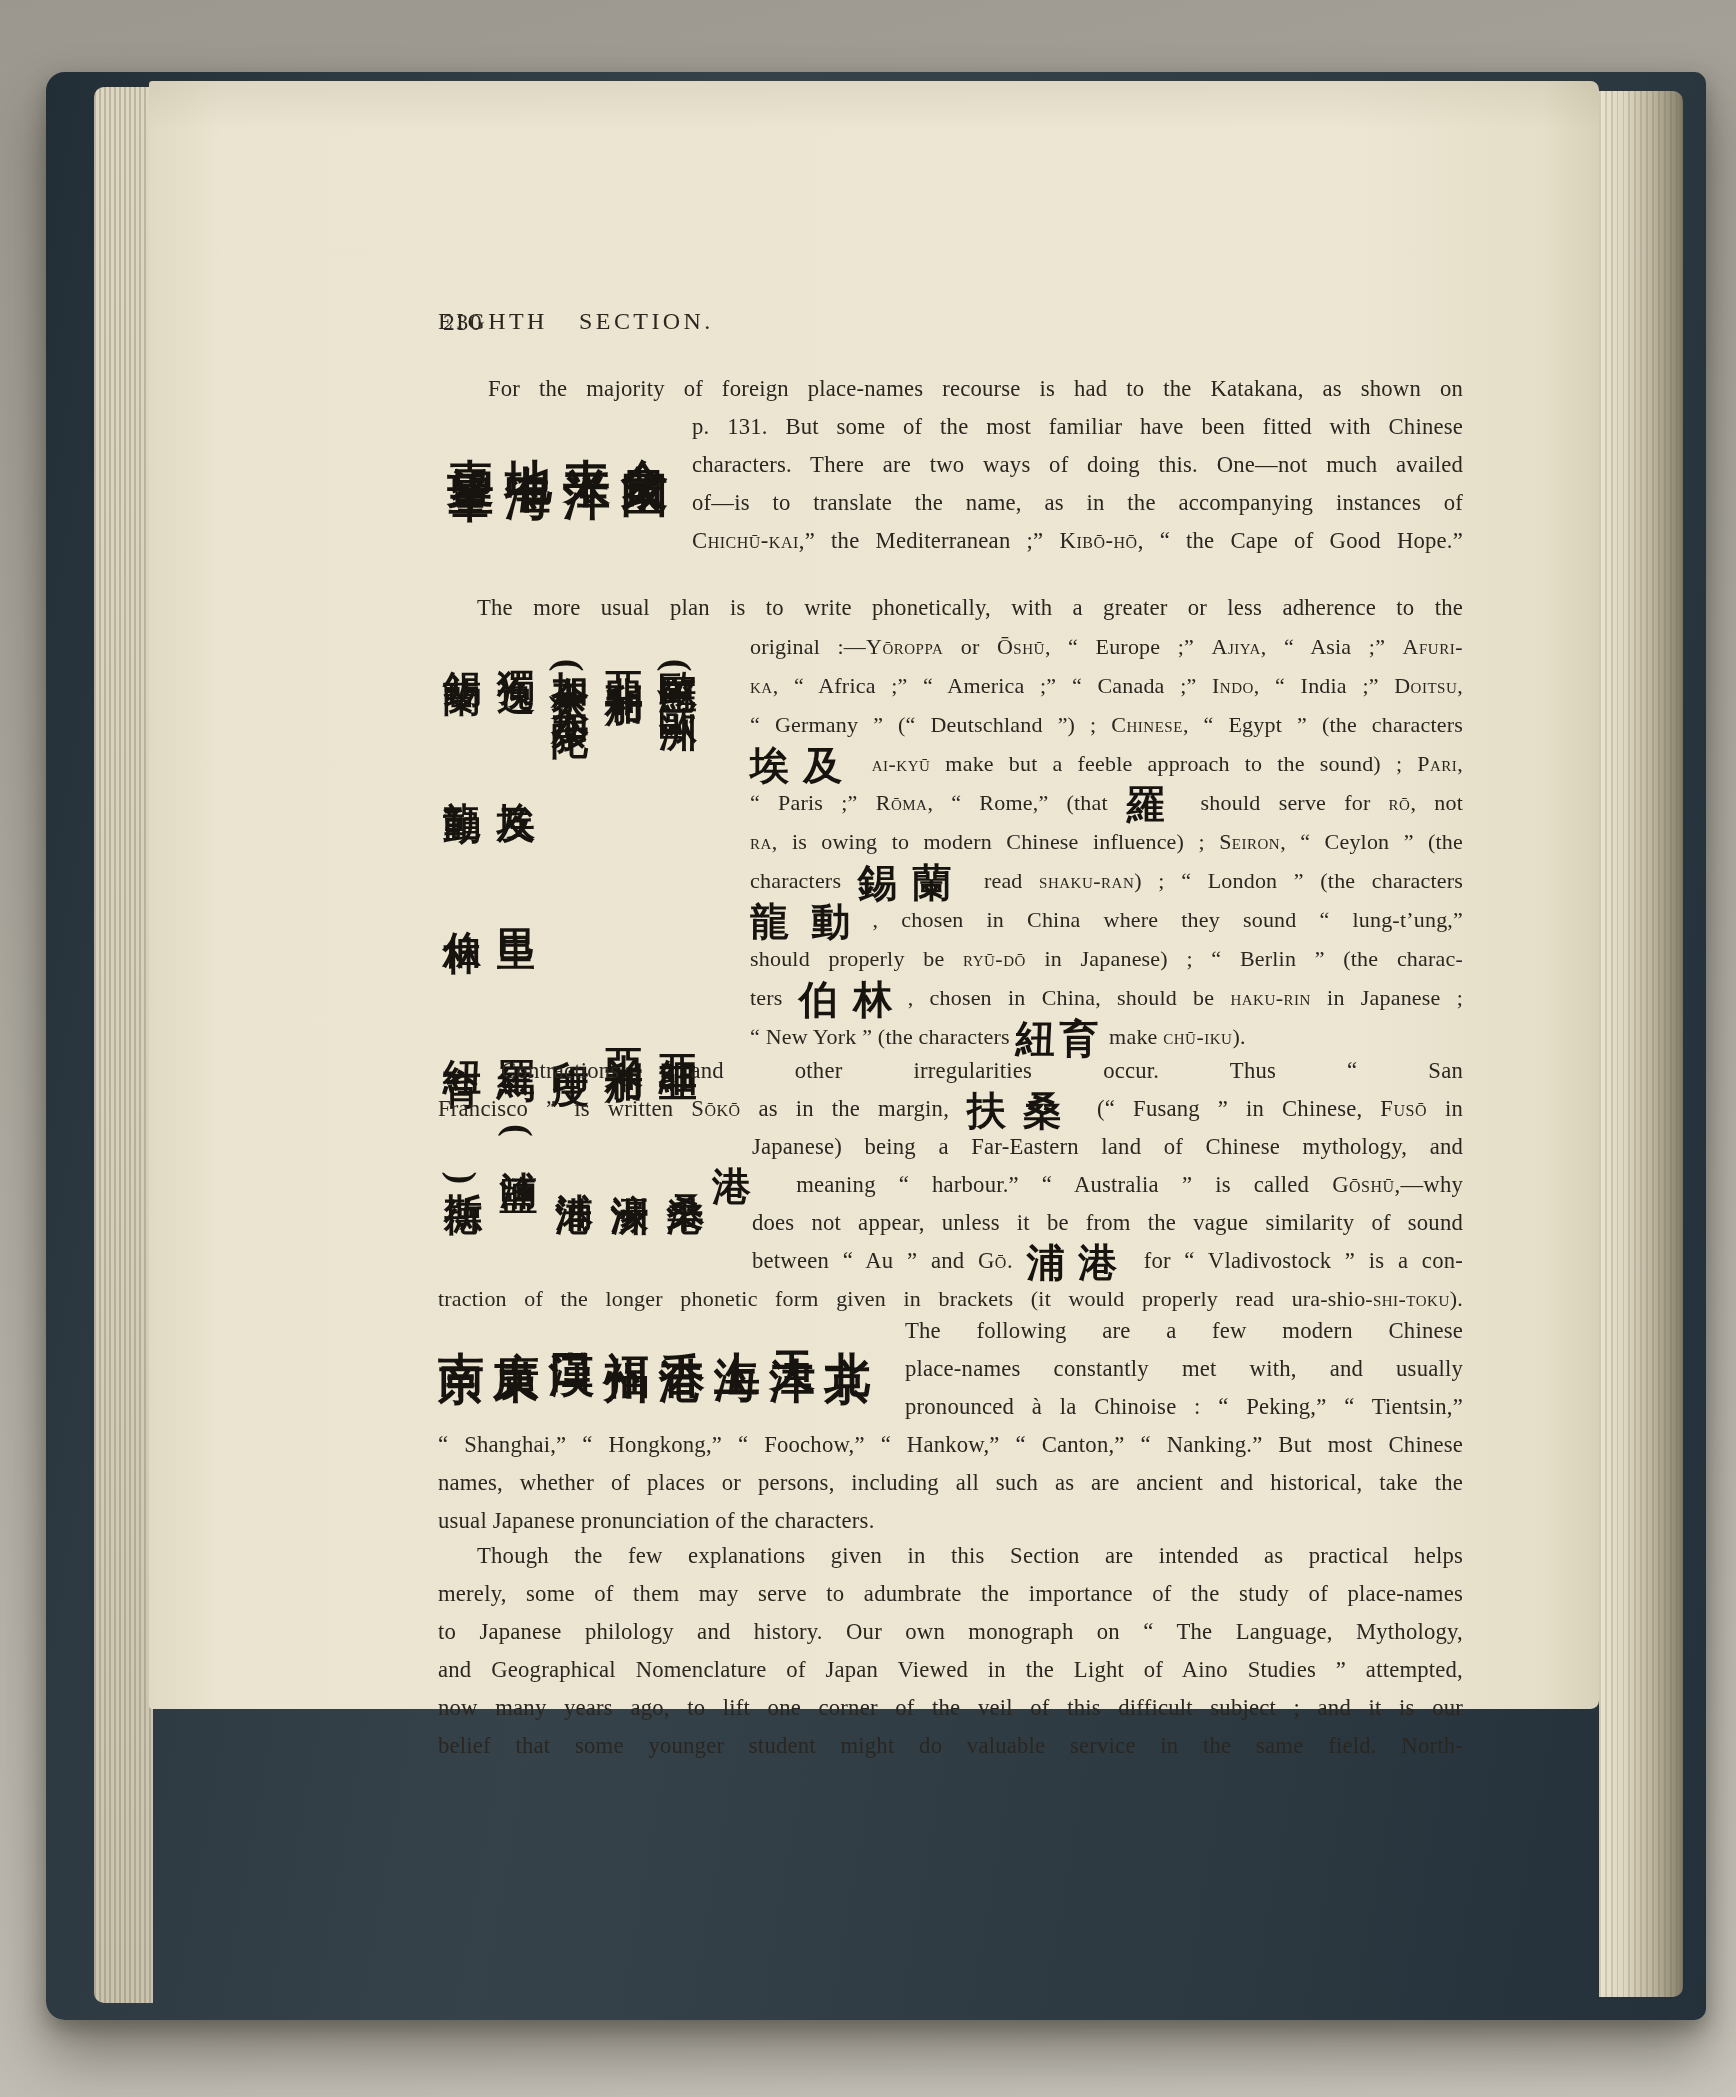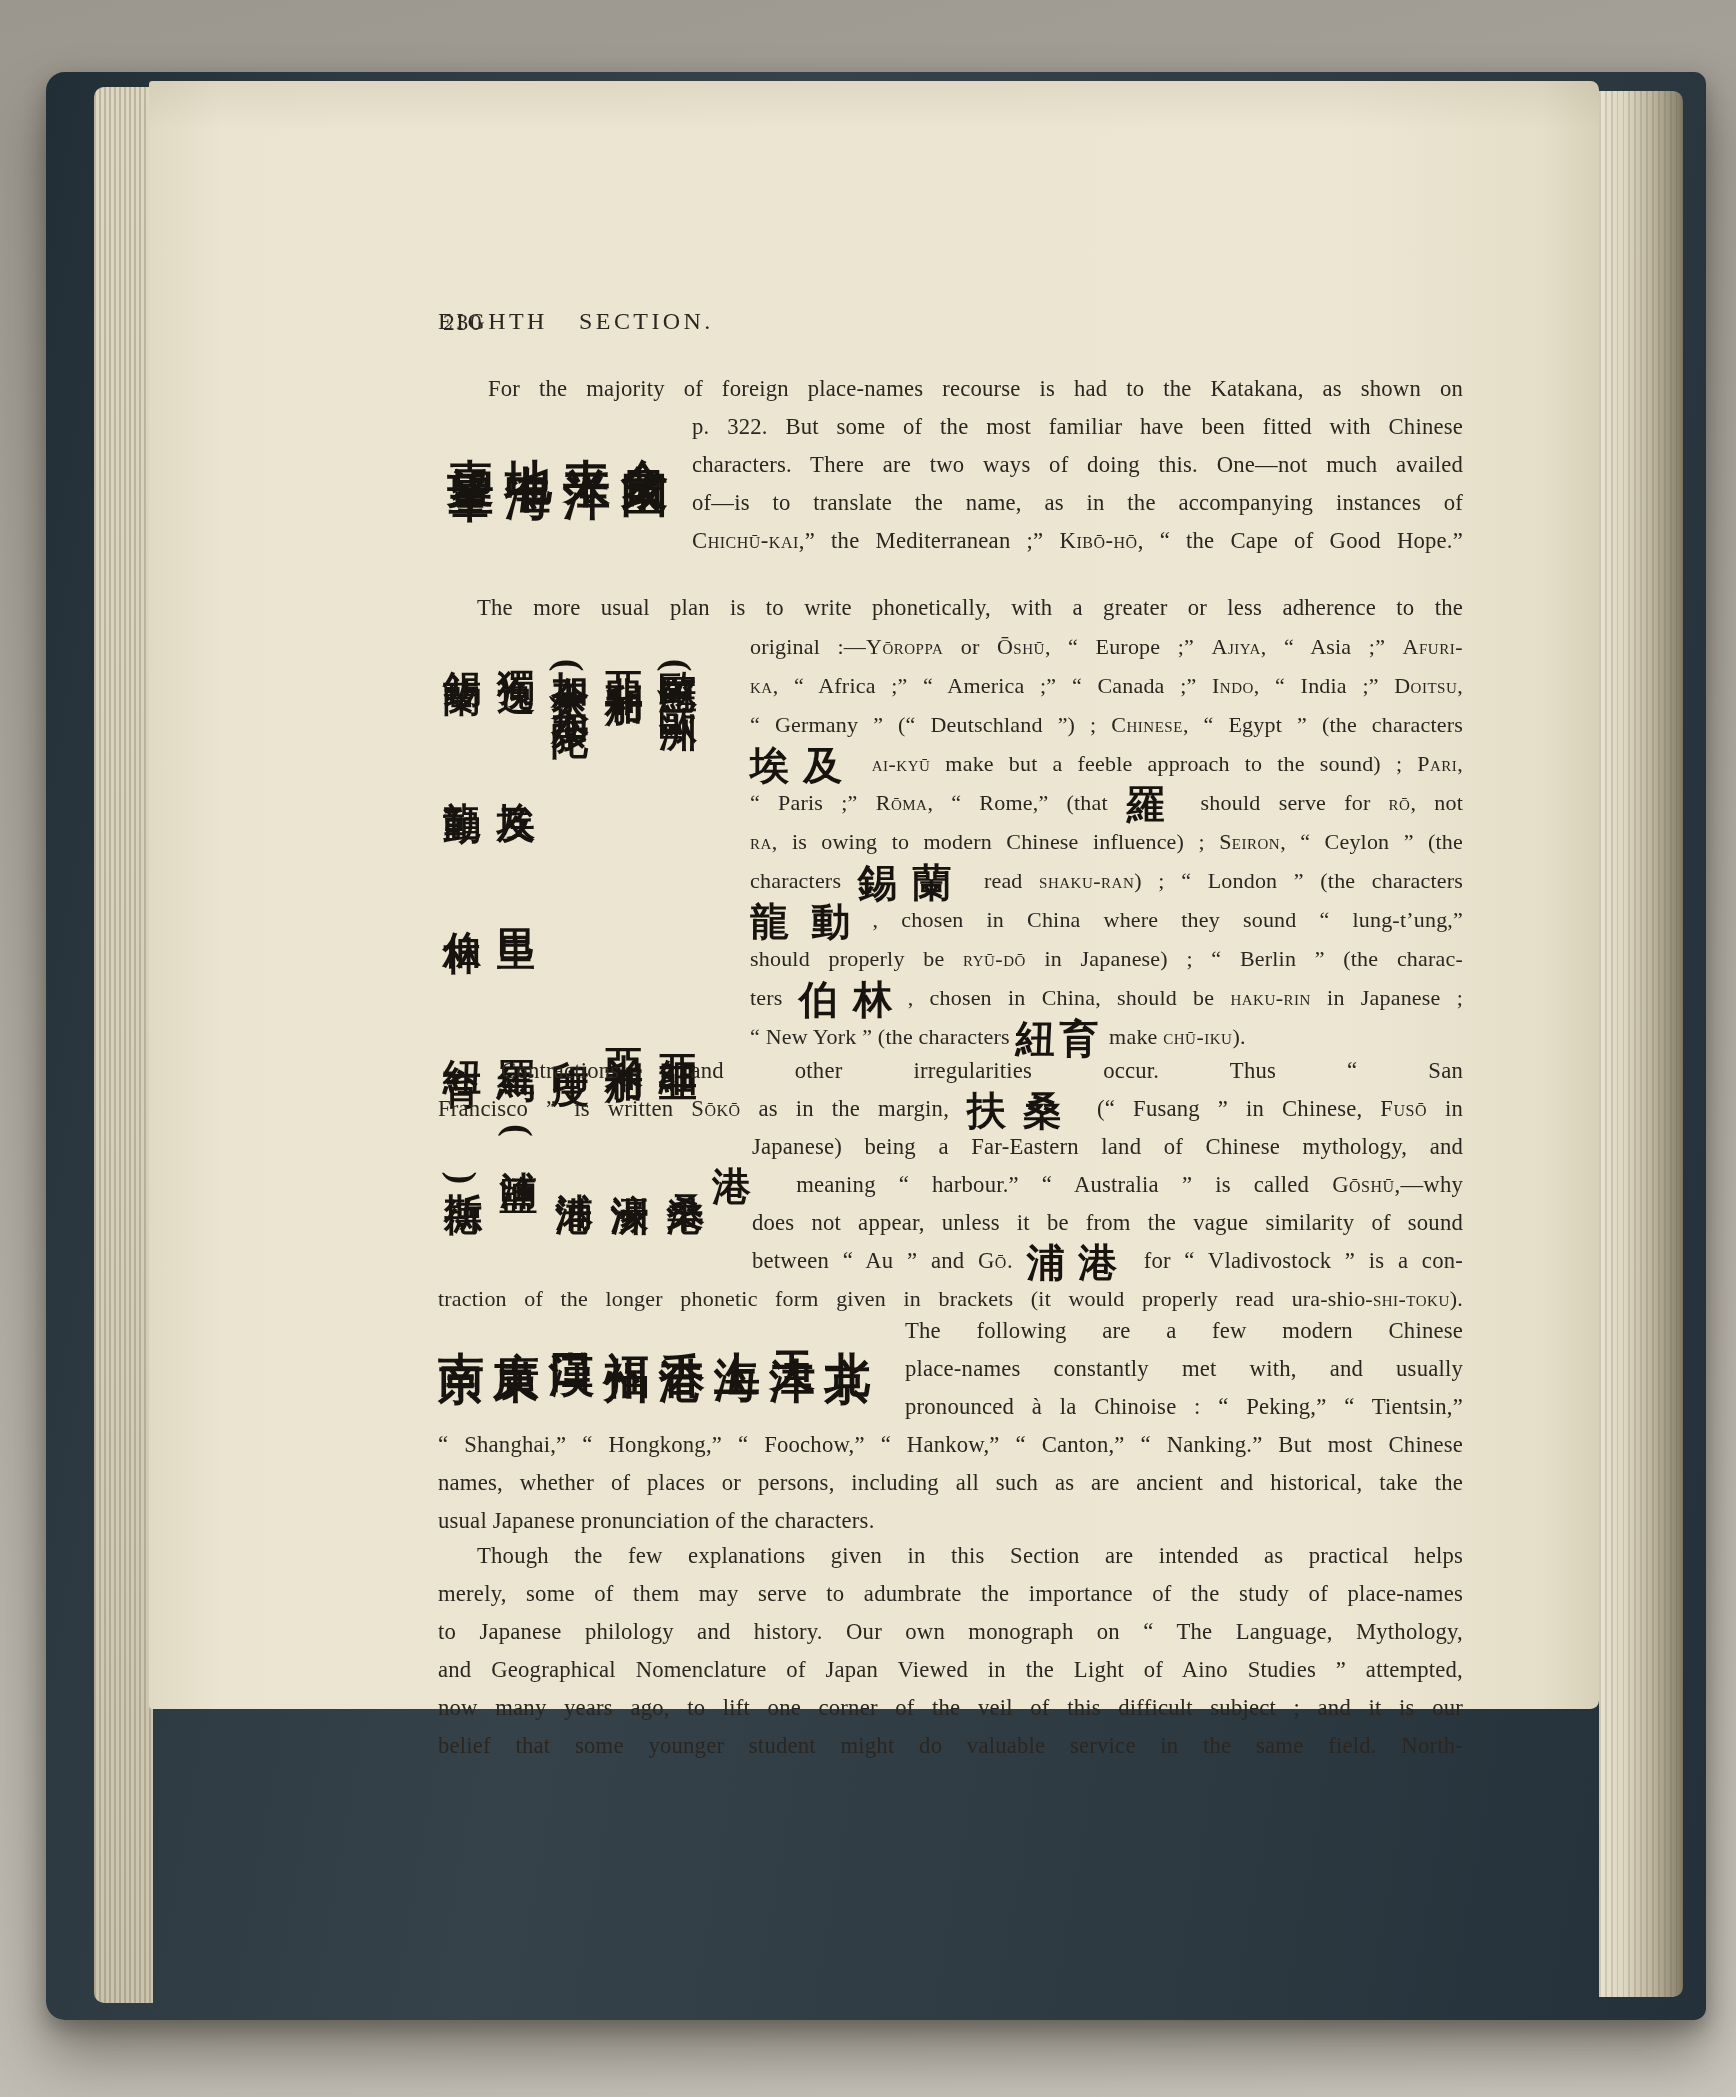--- a/index.html
+++ b/index.html
@@ -159,21 +159,21 @@
           <div class="grp">天津</div>
         </div>
         <div class="col">
           <div class="grp">北京</div>
         </div>
       </div>
 
     <div id="text-layer">
         <div class="para p1">
           <div class="line ind-a"><span class="t">For the majority of foreign place-names recourse is had to the </span><span class="i">Katakana</span><span class="t">, as shown on</span></div>
-          <div class="line side-a"><span class="t">p. 322.  But some of the most familiar have been fitted with Chinese</span></div>
+          <div class="line side-a"><span class="t">p. 131.  But some of the most familiar have been fitted with Chinese</span></div>
           <div class="line side-a"><span class="t">characters.  There are two ways of doing this.  One—not much availed</span></div>
           <div class="line side-a"><span class="t">of—is to translate the name, as in the accompanying instances of</span></div>
           <div class="line side-a"><span class="sc">Chichū-kai</span><span class="t">,” the Mediterranean ;”  </span><span class="sc">Kibō-hō</span><span class="t">, “ the Cape of Good Hope.”</span></div>
         </div>
         <div class="para p2">
           <div class="line ind"><span class="t">The more usual plan is to write phonetically, with a greater or less adherence to the</span></div>
           <div class="line side-b"><span class="t">original :—</span><span class="sc">Yōroppa</span><span class="t"> or </span><span class="sc">Ōshū</span><span class="t">, “ Europe ;” </span><span class="sc">Ajiya</span><span class="t">, “ Asia ;” </span><span class="sc">Afuri-</span></div>
           <div class="line side-b"><span class="sc">ka</span><span class="t">, “ Africa ;” “ America ;” “ Canada ;” </span><span class="sc">Indo</span><span class="t">, “ India ;” </span><span class="sc">Doitsu</span><span class="t">,</span></div>
           <div class="line side-b"><span class="t">“ Germany ” (“ Deutschland ”) ; </span><span class="sc">Chinese</span><span class="t">, “ Egypt ” (the characters</span></div>
           <div class="line side-b"><span class="cjk">埃及</span><span class="t"> </span><span class="sc">ai-kyū</span><span class="t"> make but a feeble approach to the sound) ; </span><span class="sc">Pari</span><span class="t">,</span></div>

